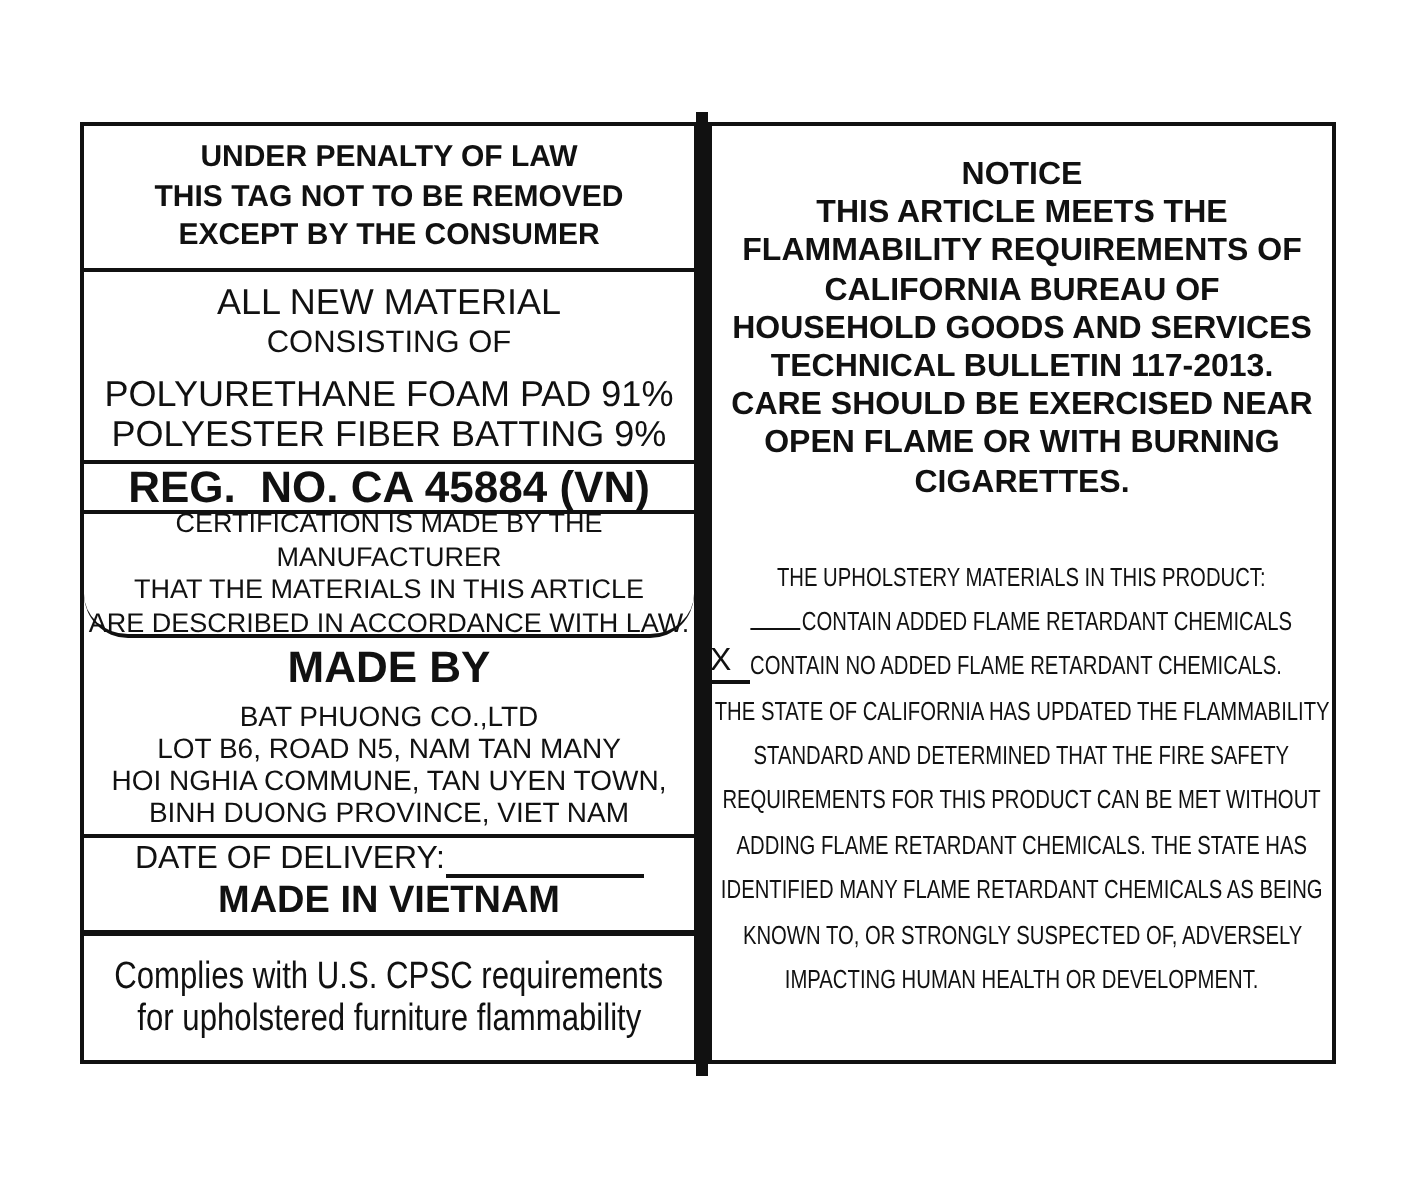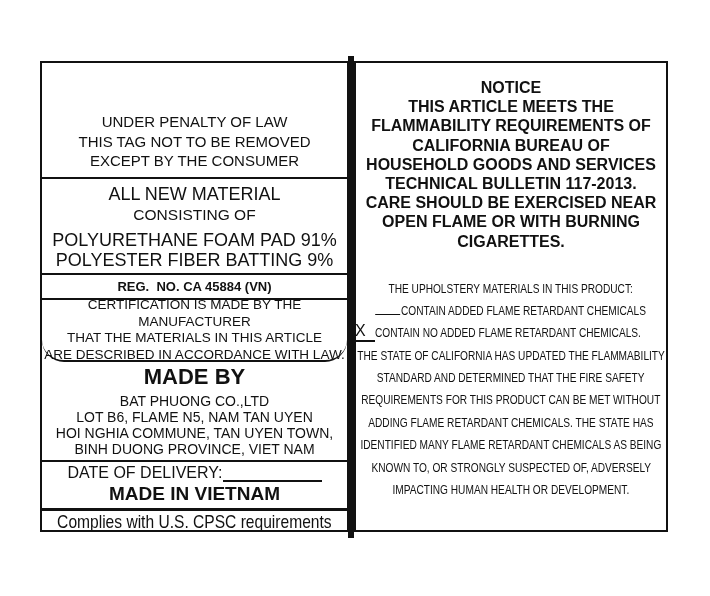--- a/index.html
+++ b/index.html
@@ -13,26 +13,26 @@
     position:absolute;top:0;height:471px;background:#fff;
     border:2px solid #111;box-sizing:border-box;overflow:hidden;
   }
   .panel-left{left:0;width:309px;display:flex;flex-direction:column;}
   .panel-right{left:314px;width:314px;padding-top:15px;}
   .divider{position:absolute;left:308px;top:-5px;width:6px;height:482px;background:#111;}
 
   .sec{display:flex;flex-direction:column;justify-content:center;align-items:center;
        text-align:center;box-sizing:border-box;flex:none;}
   .sec-border{border-bottom:2px solid #111;}
-  .sec1{height:73px;font-weight:normal;font-size:15px;line-height:19.5px;margin-top:43px;}
+  .sec1{height:73px;font-weight:bold;font-size:15px;line-height:19.5px;}
   .sec2{height:96px;}
   .sec2 .mat-title{font-size:18px;line-height:22px;}
   .sec2 .mat-sub{font-size:15.5px;line-height:19px;margin-bottom:6px;}
   .sec2 .mat-line{font-size:18px;line-height:20px;}
-  .sec3{height:25px;font-weight:bold;font-size:13px;white-space:pre;}
+  .sec3{height:25px;font-weight:bold;font-size:22px;white-space:pre;}
   .sec4{height:62px;font-size:13.5px;line-height:16.5px;border-radius:22px;}
   .sec5{height:100px;}
   .sec5 .madeby{font-weight:bold;font-size:22px;line-height:22px;margin-bottom:5px;}
   .sec5 .addr{font-size:14px;line-height:16px;}
   .sec6{height:49px;border-bottom-width:3px;}
   .date-row{display:flex;align-items:flex-end;justify-content:center;font-size:16px;line-height:18px;}
   .date-blank{display:inline-block;width:99px;border-bottom:2px solid #111;height:15px;}
   .made-in{font-weight:bold;font-size:19px;line-height:24px;}
   .sec7{flex:1;border-radius:10px;}
   .narrow{display:inline-block;white-space:nowrap;transform:scaleX(0.82);transform-origin:center;}
@@ -77,21 +77,21 @@
     <div class="sec sec4 sec-border">
       <div>CERTIFICATION IS MADE BY THE</div>
       <div>MANUFACTURER</div>
       <div>THAT THE MATERIALS IN THIS ARTICLE</div>
       <div>ARE DESCRIBED IN ACCORDANCE WITH LAW.</div>
     </div>
 
     <div class="sec sec5 sec-border">
       <div class="madeby">MADE BY</div>
       <div class="addr">BAT PHUONG CO.,LTD</div>
-      <div class="addr">LOT B6, FLAME N5, NAM TAN UYEN</div>
+      <div class="addr">LOT B6, ROAD N5, NAM TAN MANY</div>
       <div class="addr">HOI NGHIA COMMUNE, TAN UYEN TOWN,</div>
       <div class="addr">BINH DUONG PROVINCE, VIET NAM</div>
     </div>
 
     <div class="sec sec6 sec-border">
       <div class="date-row">
         <span>DATE OF DELIVERY:</span>
           <span class="date-blank"></span>
       </div>
       <div class="made-in">MADE IN VIETNAM</div>

